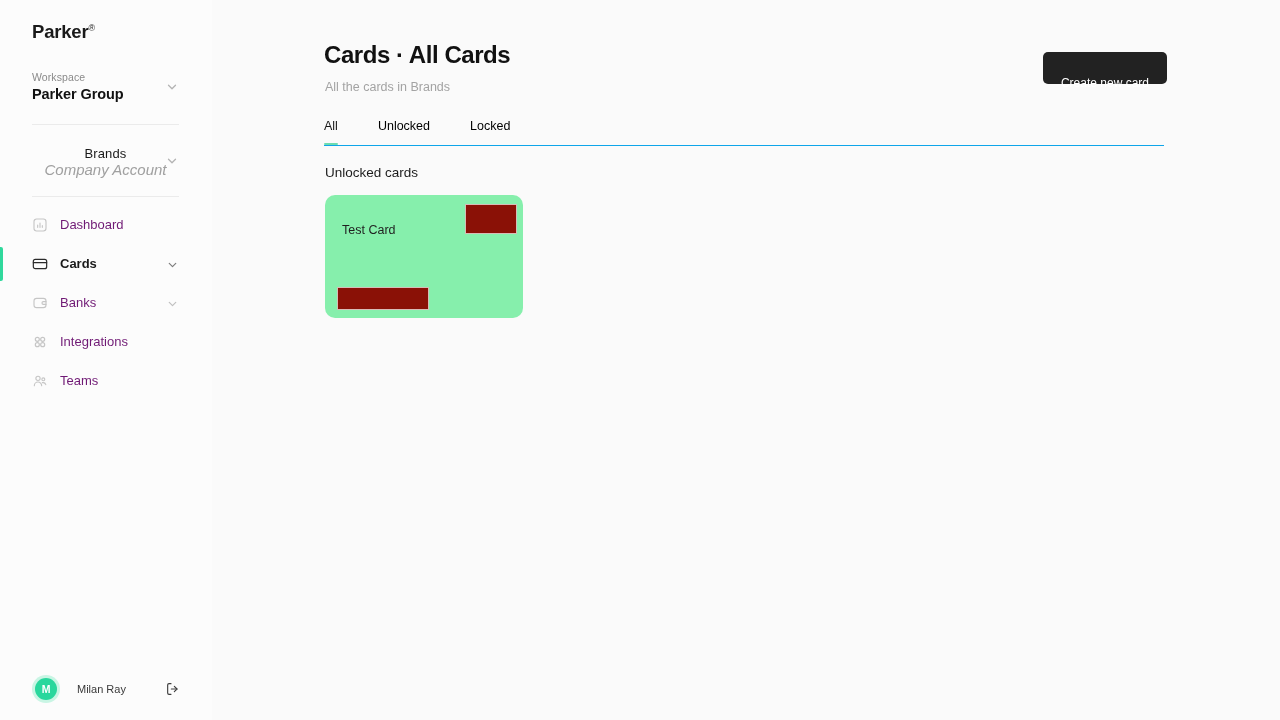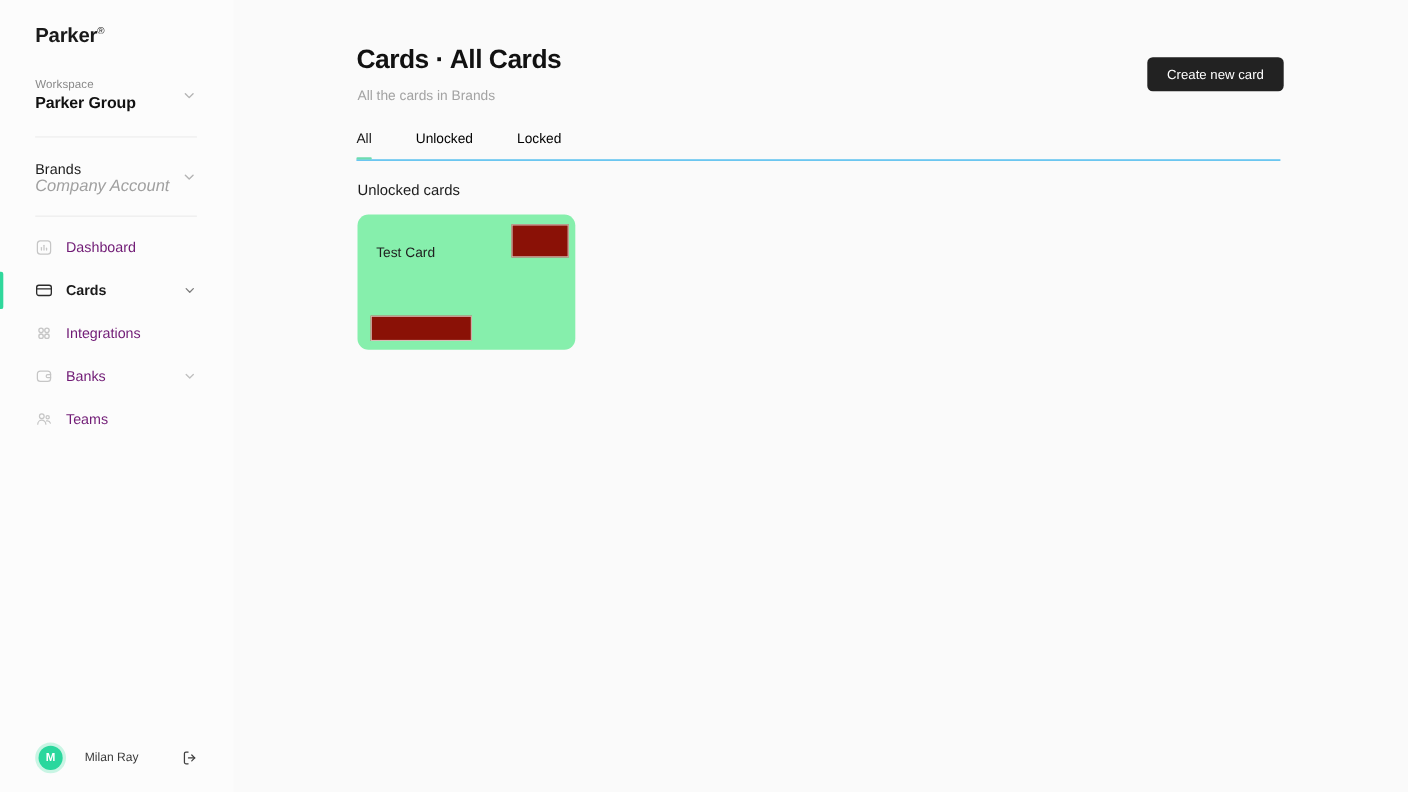--- a/index.html
+++ b/index.html
@@ -21,21 +21,21 @@
   }
   .logo {
     position: absolute; left: 32px; top: 21px;
     font-size: 18.5px; font-weight: bold; color: #1a1a1a;
     letter-spacing: -0.2px;
   }
   .logo .reg { font-size: 9px; vertical-align: super; font-weight: normal; }
 
   .switcher { position: absolute; left: 32px; width: 147px; }
   .switcher.workspace { top: 70px; }
-  .switcher.brands { top: 145px; }
+  .switcher.brands { top: 145px; text-align: center; }
   .switcher-label {
     font-size: 10.5px; color: #8a8a8a; line-height: 14px;
     letter-spacing: .1px;
   }
   .switcher-value {
     font-size: 14.5px; font-weight: bold; color: #111; line-height: 20px;
     letter-spacing: -.1px;
   }
   .switcher.brands .switcher-label {
     font-size: 13px; color: #1a1a1a; font-weight: normal; line-height: 18px;
@@ -114,21 +114,21 @@
     position: absolute; left: 112px; top: 40px;
     font-size: 24px; font-weight: bold; color: #111;
     letter-spacing: -.45px; line-height: 30px;
   }
   .page-sub {
     position: absolute; left: 113px; top: 79px;
     font-size: 12.5px; color: #a3a3a3; line-height: 16px;
   }
   .primary-btn {
     position: absolute; right: 113px; top: 52px;
-    height: 31px; padding: 1px 18px;
+    height: 31px; padding: 16px 18px;
     background: #222222; color: #fff;
     border: none; border-radius: 5px;
     font-family: "Liberation Sans", sans-serif;
     font-size: 12px; line-height: 31px;
     cursor: pointer; white-space: nowrap;
   }
 
   .tabs {
     position: absolute; left: 112px; top: 118px; width: 840px;
     border-bottom: 1px solid #0ea5e9; height: 28px;
@@ -229,44 +229,44 @@
         <span class="nav-chev">
           <svg viewBox="0 0 24 24" width="13" height="13" fill="none" stroke="currentColor" stroke-width="2.2" stroke-linecap="round" stroke-linejoin="round">
               <polyline points="6 9 12 15 18 9"></polyline>
             </svg>
         </span>
       </div>
 
       <div class="nav-item">
 
         <span class="ico">
+          <svg viewBox="0 0 24 24" width="16" height="16" fill="none" stroke="currentColor" stroke-width="1.7" stroke-linecap="round" stroke-linejoin="round">
+            <rect x="3" y="5" width="18" height="14" rx="4"></rect>
+              <path d="M21 10h-4a2 2 0 0 0 0 4h4"></path>
+          </svg>
+        </span>
+        <span class="label">Banks</span>
+        <span class="nav-chev">
+          <svg viewBox="0 0 24 24" width="13" height="13" fill="none" stroke="currentColor" stroke-width="2.2" stroke-linecap="round" stroke-linejoin="round">
+              <polyline points="6 9 12 15 18 9"></polyline>
+            </svg>
+        </span>
+      </div>
+
+      <div class="nav-item">
+
+        <span class="ico">
           <svg viewBox="0 0 24 24" width="16" height="16" fill="none" stroke="currentColor" stroke-width="1.8">
             <circle cx="8" cy="8" r="3"></circle>
               <circle cx="16" cy="8" r="3"></circle>
               <circle cx="8" cy="16" r="3"></circle>
               <circle cx="16" cy="16" r="3"></circle>
           </svg>
         </span>
         <span class="label">Integrations</span>
-      </div>
-
-      <div class="nav-item">
-
-        <span class="ico">
-          <svg viewBox="0 0 24 24" width="16" height="16" fill="none" stroke="currentColor" stroke-width="1.7" stroke-linecap="round" stroke-linejoin="round">
-            <rect x="3" y="5" width="18" height="14" rx="4"></rect>
-              <path d="M21 10h-4a2 2 0 0 0 0 4h4"></path>
-          </svg>
-        </span>
-        <span class="label">Banks</span>
-        <span class="nav-chev">
-          <svg viewBox="0 0 24 24" width="13" height="13" fill="none" stroke="currentColor" stroke-width="2.2" stroke-linecap="round" stroke-linejoin="round">
-              <polyline points="6 9 12 15 18 9"></polyline>
-            </svg>
-        </span>
       </div>
 
       <div class="nav-item">
 
         <span class="ico">
           <svg viewBox="0 0 24 24" width="16" height="16" fill="none" stroke="currentColor" stroke-width="1.7" stroke-linecap="round" stroke-linejoin="round">
             <circle cx="9" cy="8" r="3.2"></circle>
               <path d="M3.5 19a5.5 5.5 0 0 1 11 0"></path>
               <circle cx="17" cy="9.5" r="2.2"></circle>
               <path d="M15.5 14.5a4.5 4.5 0 0 1 5.2 3"></path>

